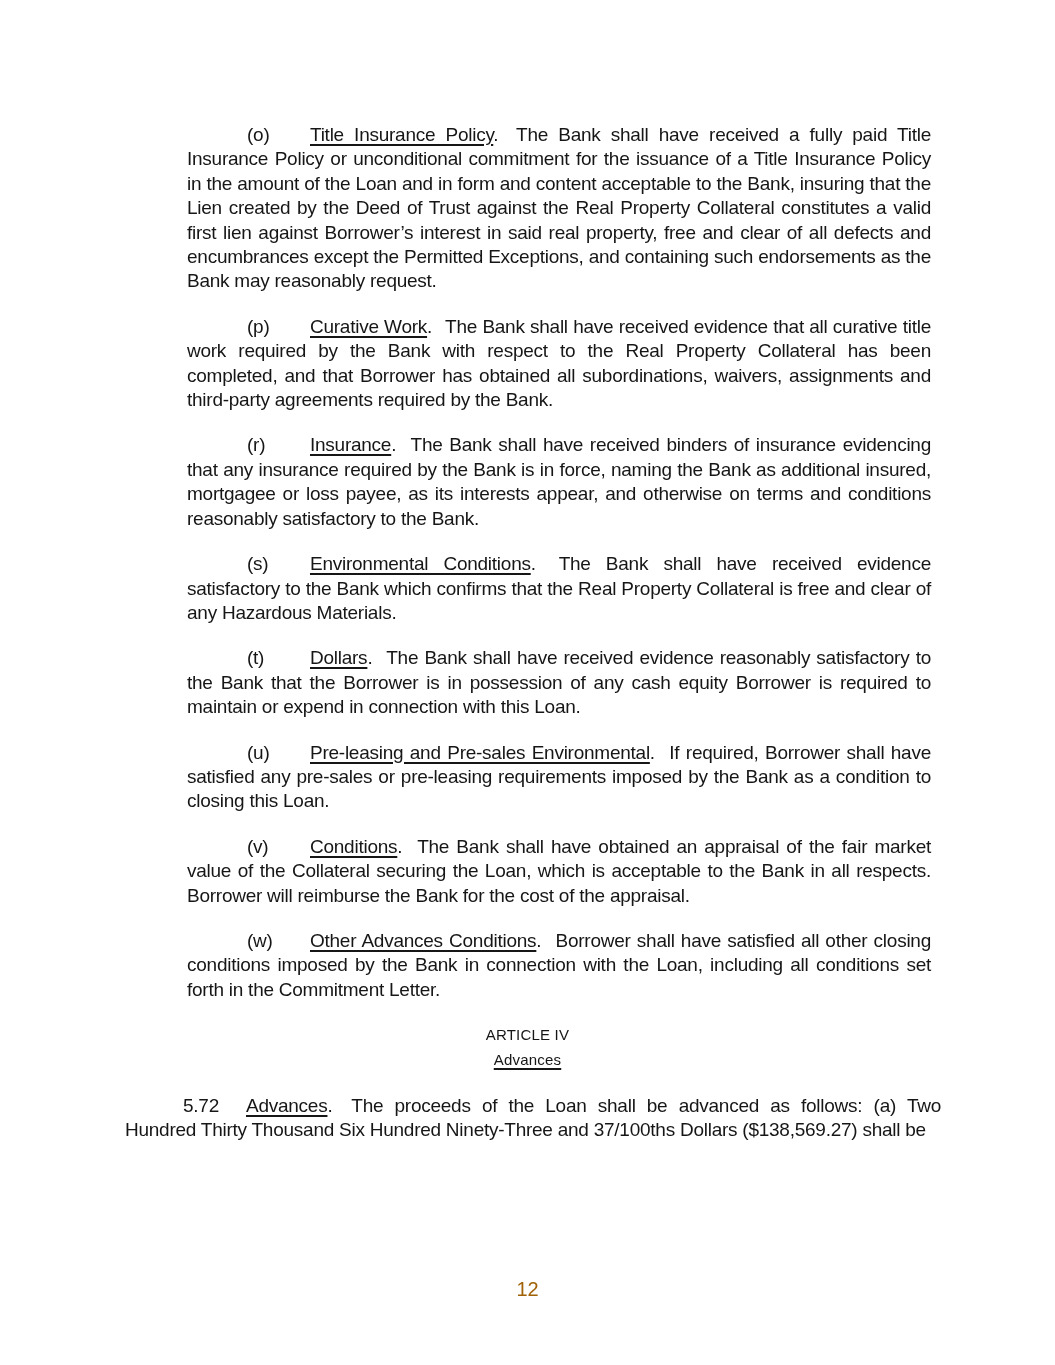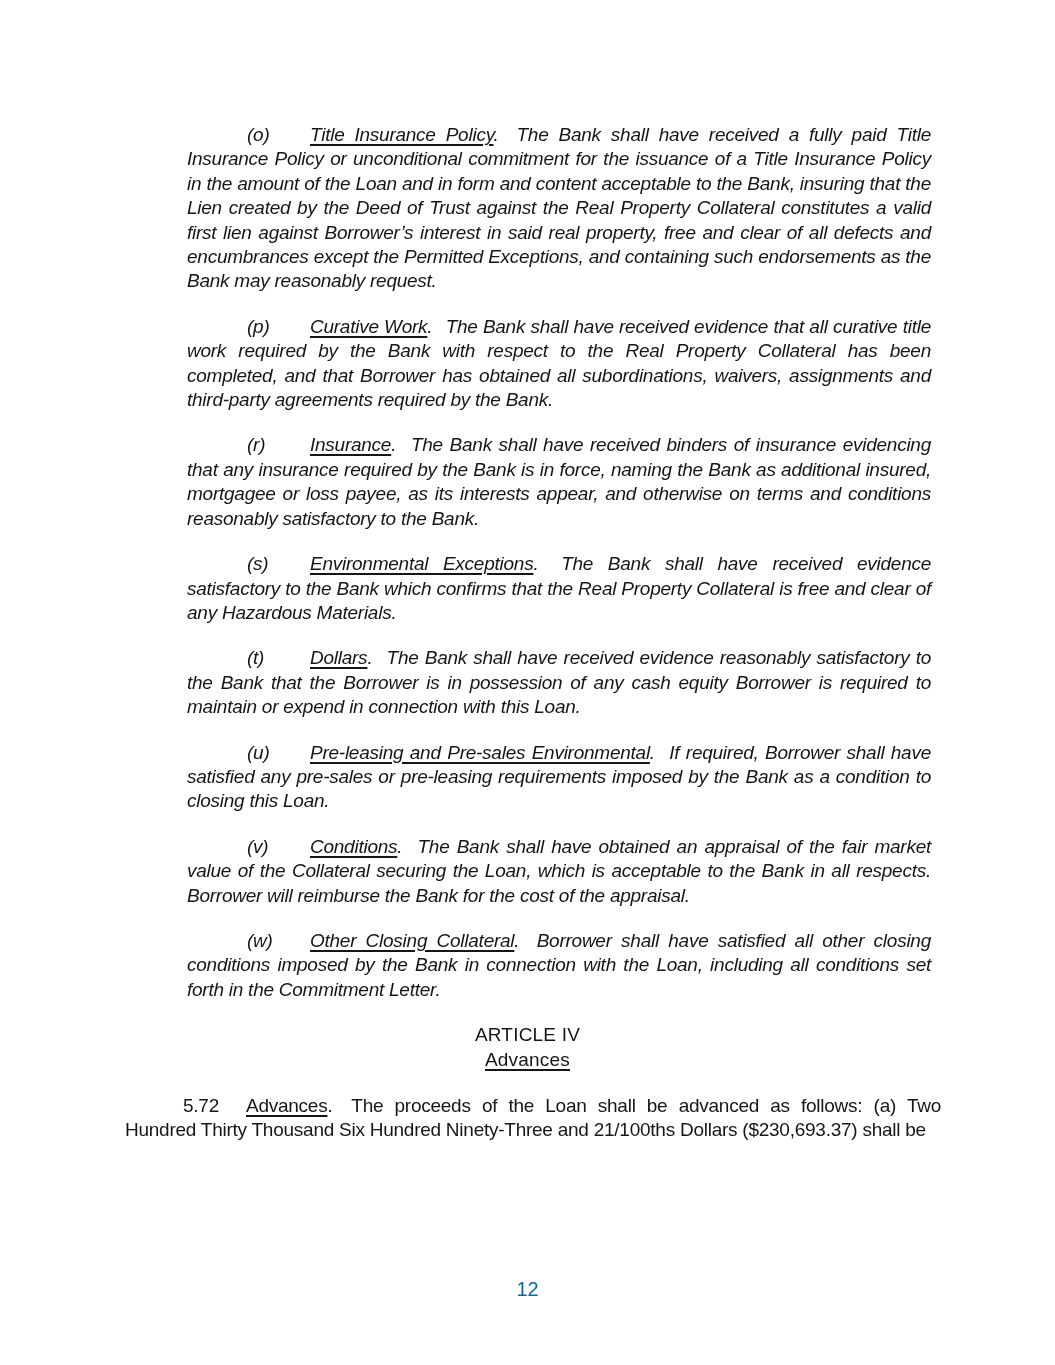--- a/index.html
+++ b/index.html
@@ -29,37 +29,36 @@
   .para {
     font-size: 19px;
     letter-spacing: -0.25px;
     line-height: 24.4px;
     text-align: justify;
     margin: 0;
   }
   .clause {
     margin: 0 10px 21px 62px;
     text-indent: 60px;
-    font-style: italic;
   }
   .clause-label, .section-number {
     display: inline-block;
     width: 63px;
     text-indent: 0;
   }
   .u {
     text-decoration: underline;
     text-decoration-thickness: 1.8px;
     text-underline-offset: 3px;
   }
   .heading-period {
     padding-right: 0.42em;
   }
   .article-title, .article-subtitle {
-    font-size: 19px;
+    font-size: 15px;
     font-weight: normal;
     letter-spacing: 0.2px;
     line-height: 24.4px;
     text-align: center;
     margin: 0 11px 0 0;
   }
   .article-subtitle {
     margin-bottom: 22px;
   }
   .section-para {
@@ -67,49 +66,49 @@
     text-indent: 58px;
   }
   .page-number {
     position: absolute;
     top: 1277px;
     left: 0;
     right: 0;
     text-align: center;
     font-size: 20px;
     line-height: 24px;
-    color: #0369a1;
+    color: #a16207;
   }
 </style>
 </head>
 <body>
 
 <div class="page">
   <div class="content">
 
     <div id="clause-list">
       <p class="para clause"><span class="clause-label">(o)</span><span class="u">Title Insurance Policy</span><span class="heading-period">.</span> <span>The Bank shall have received a fully paid Title Insurance Policy or unconditional commitment for the issuance of a Title Insurance Policy in the amount of the Loan and in form and content acceptable to the Bank, insuring that the Lien created by the Deed of Trust against the Real Property Collateral constitutes a valid first lien against Borrower’s interest in said real property, free and clear of all defects and encumbrances except the Permitted Exceptions, and containing such endorsements as the Bank may reasonably request.</span></p>
 
       <p class="para clause"><span class="clause-label">(p)</span><span class="u">Curative Work</span><span class="heading-period">.</span> <span>The Bank shall have received evidence that all curative title work required by the Bank with respect to the Real Property Collateral has been completed, and that Borrower has obtained all subordinations, waivers, assignments and third-party agreements required by the Bank.</span></p>
 
 
       <p class="para clause"><span class="clause-label">(r)</span><span class="u">Insurance</span><span class="heading-period">.</span> <span>The Bank shall have received binders of insurance evidencing that any insurance required by the Bank is in force, naming the Bank as additional insured, mortgagee or loss payee, as its interests appear, and otherwise on terms and conditions reasonably satisfactory to the Bank.</span></p>
 
-      <p class="para clause"><span class="clause-label">(s)</span><span class="u">Environmental Exceptions</span><span class="heading-period">.</span> <span>The Bank shall have received evidence satisfactory to the Bank which confirms that the Real Property Collateral is free and clear of any Hazardous Materials.</span></p>
+      <p class="para clause"><span class="clause-label">(s)</span><span class="u">Environmental Conditions</span><span class="heading-period">.</span> <span>The Bank shall have received evidence satisfactory to the Bank which confirms that the Real Property Collateral is free and clear of any Hazardous Materials.</span></p>
 
       <p class="para clause"><span class="clause-label">(t)</span><span class="u">Dollars</span><span class="heading-period">.</span> <span>The Bank shall have received evidence reasonably satisfactory to the Bank that the Borrower is in possession of any cash equity Borrower is required to maintain or expend in connection with this Loan.</span></p>
 
       <p class="para clause"><span class="clause-label">(u)</span><span class="u">Pre-leasing and Pre-sales Environmental</span><span class="heading-period">.</span> <span>If required, Borrower shall have satisfied any pre-sales or pre-leasing requirements imposed by the Bank as a condition to closing this Loan.</span></p>
 
       <p class="para clause"><span class="clause-label">(v)</span><span class="u">Conditions</span><span class="heading-period">.</span> <span>The Bank shall have obtained an appraisal of the fair market value of the Collateral securing the Loan, which is acceptable to the Bank in all respects. Borrower will reimburse the Bank for the cost of the appraisal.</span></p>
 
-      <p class="para clause"><span class="clause-label">(w)</span><span class="u">Other Closing Collateral</span><span class="heading-period">.</span> <span>Borrower shall have satisfied all other closing conditions imposed by the Bank in connection with the Loan, including all conditions set forth in the Commitment Letter.</span></p>
+      <p class="para clause"><span class="clause-label">(w)</span><span class="u">Other Advances Conditions</span><span class="heading-period">.</span> <span>Borrower shall have satisfied all other closing conditions imposed by the Bank in connection with the Loan, including all conditions set forth in the Commitment Letter.</span></p>
     </div>
 
     <h2 class="article-title">ARTICLE IV</h2>
     <h3 class="article-subtitle"><span class="u">Advances</span></h3>
 
-    <p class="para section-para"><span class="section-number">5.72</span><span class="u">Advances</span><span class="heading-period">.</span> <span>The proceeds of the Loan shall be advanced as follows: (a) Two Hundred Thirty Thousand Six Hundred Ninety-Three and 21/100ths Dollars ($230,693.37) shall be</span></p>
+    <p class="para section-para"><span class="section-number">5.72</span><span class="u">Advances</span><span class="heading-period">.</span> <span>The proceeds of the Loan shall be advanced as follows: (a) Two Hundred Thirty Thousand Six Hundred Ninety-Three and 37/100ths Dollars ($138,569.27) shall be</span></p>
 
   </div>
 
   <div class="page-number">12</div>
 </div>
 
 </body></html>

